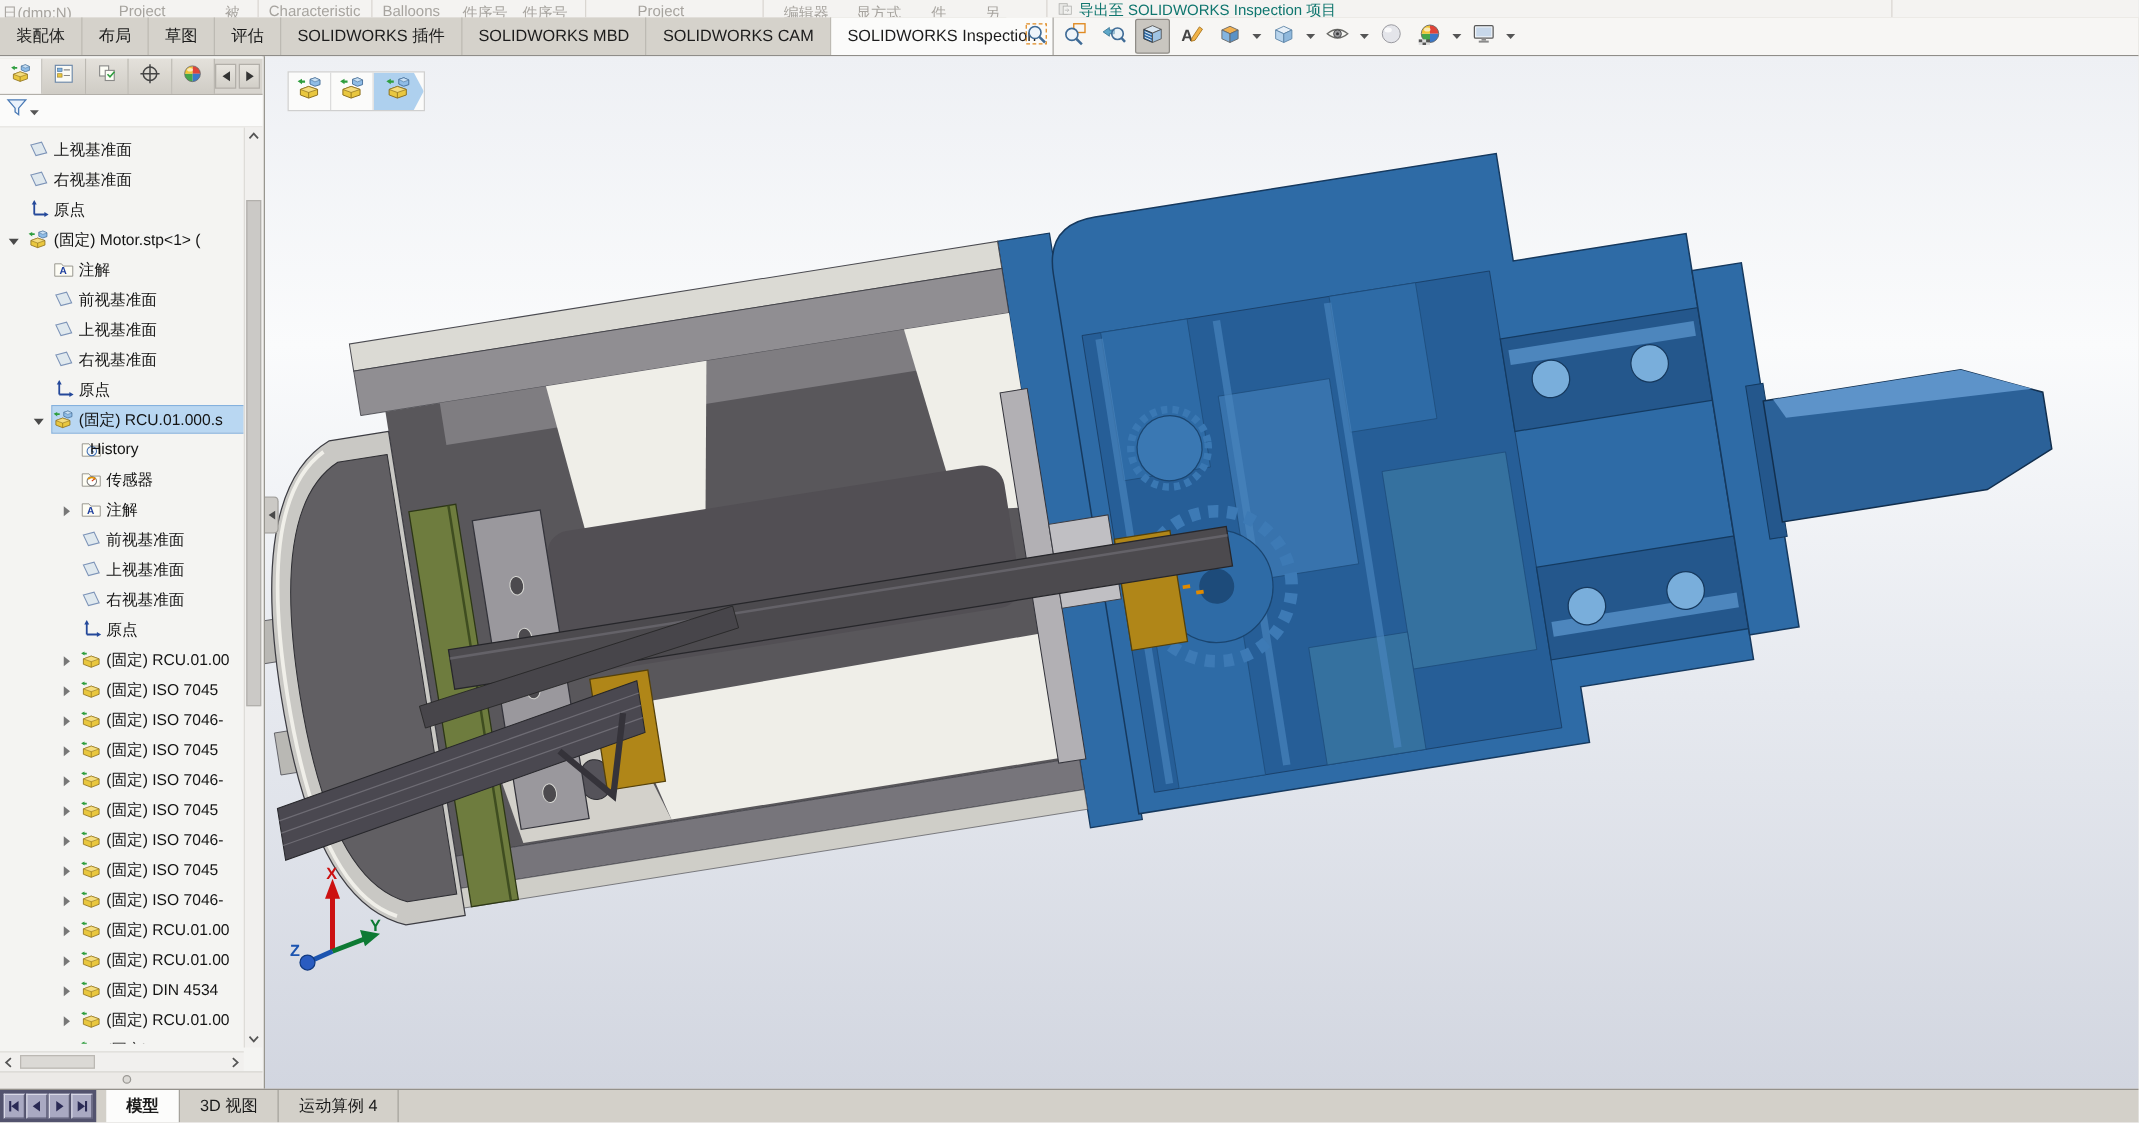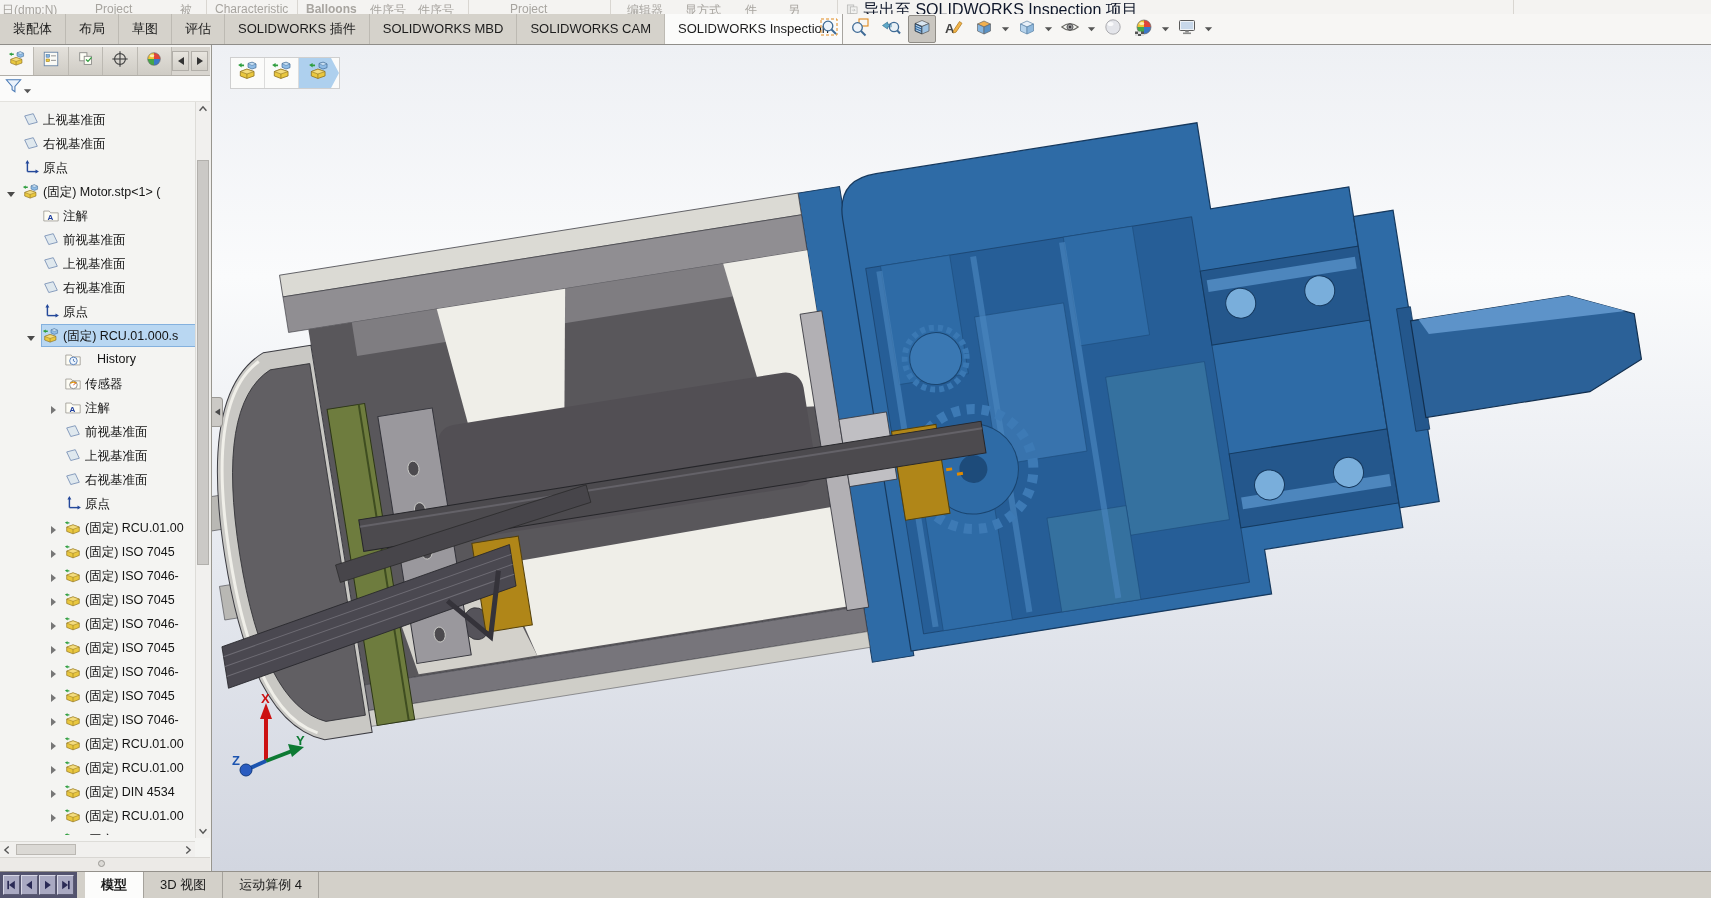--- a/index.html
+++ b/index.html
@@ -4,21 +4,21 @@
 <style>
   html,body{margin:0;padding:0;background:#e8e8e8;}
   #app{position:relative;width:1711px;height:898px;overflow:hidden;
        font-family:"Liberation Sans",sans-serif;background:#f0efec;
        -webkit-font-smoothing:antialiased;}
   
   .ribbon-remnant{position:absolute;top:0;left:0;width:100%;height:14px;
     background:#f4f3f1;border-bottom:1px solid #e3e1dc;overflow:hidden;text-align:center;}
   .rib-frag{position:absolute;top:2px;font-size:12px;color:#a7a49f;white-space:nowrap;}
   .rib-sep{position:absolute;top:0;width:1px;height:14px;background:#d9d6d1;}
-  .rib-export{position:absolute;top:0;display:flex;align-items:center;gap:4px;color:#0f172a;font-size:16px;white-space:nowrap;}
+  .rib-export{position:absolute;top:0;display:flex;align-items:center;gap:4px;color:#0f766e;font-size:12px;white-space:nowrap;}
   
   .cmd-row{position:absolute;top:14px;left:0;width:100%;height:30px;background:#d5d2cb;border-bottom:1px solid #8f8d89;}
   .cmd-right{position:absolute;left:805px;top:0;right:0;height:30px;background:#f7f6f4;}
   .cmd-tabs{position:absolute;left:0;top:0;height:30px;display:flex;}
   .cmd-tab{padding:0 13px;line-height:29px;font-size:13px;color:#1c1c1c;border-right:1px solid #bdbab3;white-space:nowrap;}
   .cmd-tab.active{background:#fbfbfa;border-right-color:#a8a5a0;}
   .hud{position:absolute;left:815px;top:2px;height:26px;display:flex;align-items:center;gap:3px;}
   .hud-btn{width:26px;height:26px;display:flex;align-items:center;justify-content:center;border-radius:2px;border:1px solid transparent;}
   .hud-btn.pressed{background:#c9c6c0;border:1px solid #8f8c86;}
   .hud-caret{width:9px;height:26px;display:flex;align-items:center;justify-content:center;}
@@ -66,21 +66,21 @@
 </head>
 <body>
 
 <div id="app">
 
   <div class="ribbon-remnant" id="ribbonRemnant">
       <span class="rib-frag" style="left: 2px;">日(dmp;N)</span>
       <span class="rib-frag" style="left: 95px;">Project</span>
       <span class="rib-frag" style="left: 180px;">被</span>
       <span class="rib-frag" style="left: 215px;">Characteristic</span>
-      <span class="rib-frag" style="left: 306px; font-weight: bold;">Balloons</span>
+      <span class="rib-frag" style="left: 306px;">Balloons</span>
       <span class="rib-frag" style="left: 370px;">件序号</span>
       <span class="rib-frag" style="left: 418px;">件序号</span>
       <span class="rib-frag" style="left: 510px;">Project</span>
       <span class="rib-frag" style="left: 627px;">编辑器</span>
       <span class="rib-frag" style="left: 685px; text-decoration: underline;">显方式</span>
       <span class="rib-frag" style="left: 745px;">件</span>
       <span class="rib-frag" style="left: 788px;">另</span>
       <span class="rib-sep" style="left: 206px;"></span>
       <span class="rib-sep" style="left: 297px;"></span>
       <span class="rib-sep" style="left: 468px;"></span>
@@ -378,21 +378,21 @@
               <polygon points="10,3.2 13.7,2 17.3,3.6 13.6,5" fill="#c9e0f4" stroke="#3a648f" stroke-width="0.4"></polygon>
             </svg></span>
           <span class="tlabel" style="left:63px">(固定) RCU.01.000.s</span>
         </div>
         <div class="trow" style="top: 246px;">
           <span class="tico" style="left:64px"><svg width="18" height="18" viewBox="0 0 20 20">
               <path d="M2 4.5 H8 L9.6 6.5 H18 V15.5 H2 Z" fill="#fdfcf4" stroke="#8f8d86" stroke-width="0.8"></path>
               <circle cx="10.5" cy="11" r="4.2" fill="#eef5fd" stroke="#3a6ab0" stroke-width="0.9"></circle>
               <path d="M10.5 8.8 V11 L12.4 12" stroke="#3a6ab0" stroke-width="0.9" fill="none"></path>
             </svg></span>
-          <span class="tlabel" style="left:97px">History</span>
+          <span class="tlabel" style="left:72px">History</span>
         </div>
         <div class="trow" style="top: 270px;">
           <span class="tico" style="left:64px"><svg width="18" height="18" viewBox="0 0 20 20">
               <path d="M2 4.5 H8 L9.6 6.5 H18 V15.5 H2 Z" fill="#fdfcf4" stroke="#8f8d86" stroke-width="0.8"></path>
               <circle cx="10.5" cy="11" r="4.2" fill="#ffffff" stroke="#777777" stroke-width="0.9"></circle>
               <path d="M7.2 9.4 A4.2 4.2 0 0 1 13.8 9.4" stroke="#e69500" stroke-width="1.4" fill="none"></path>
               <line x1="10.5" y1="11" x2="13" y2="9" stroke="#cc3311" stroke-width="1"></line>
             </svg></span>
           <span class="tlabel" style="left:85px">传感器</span>
         </div>

